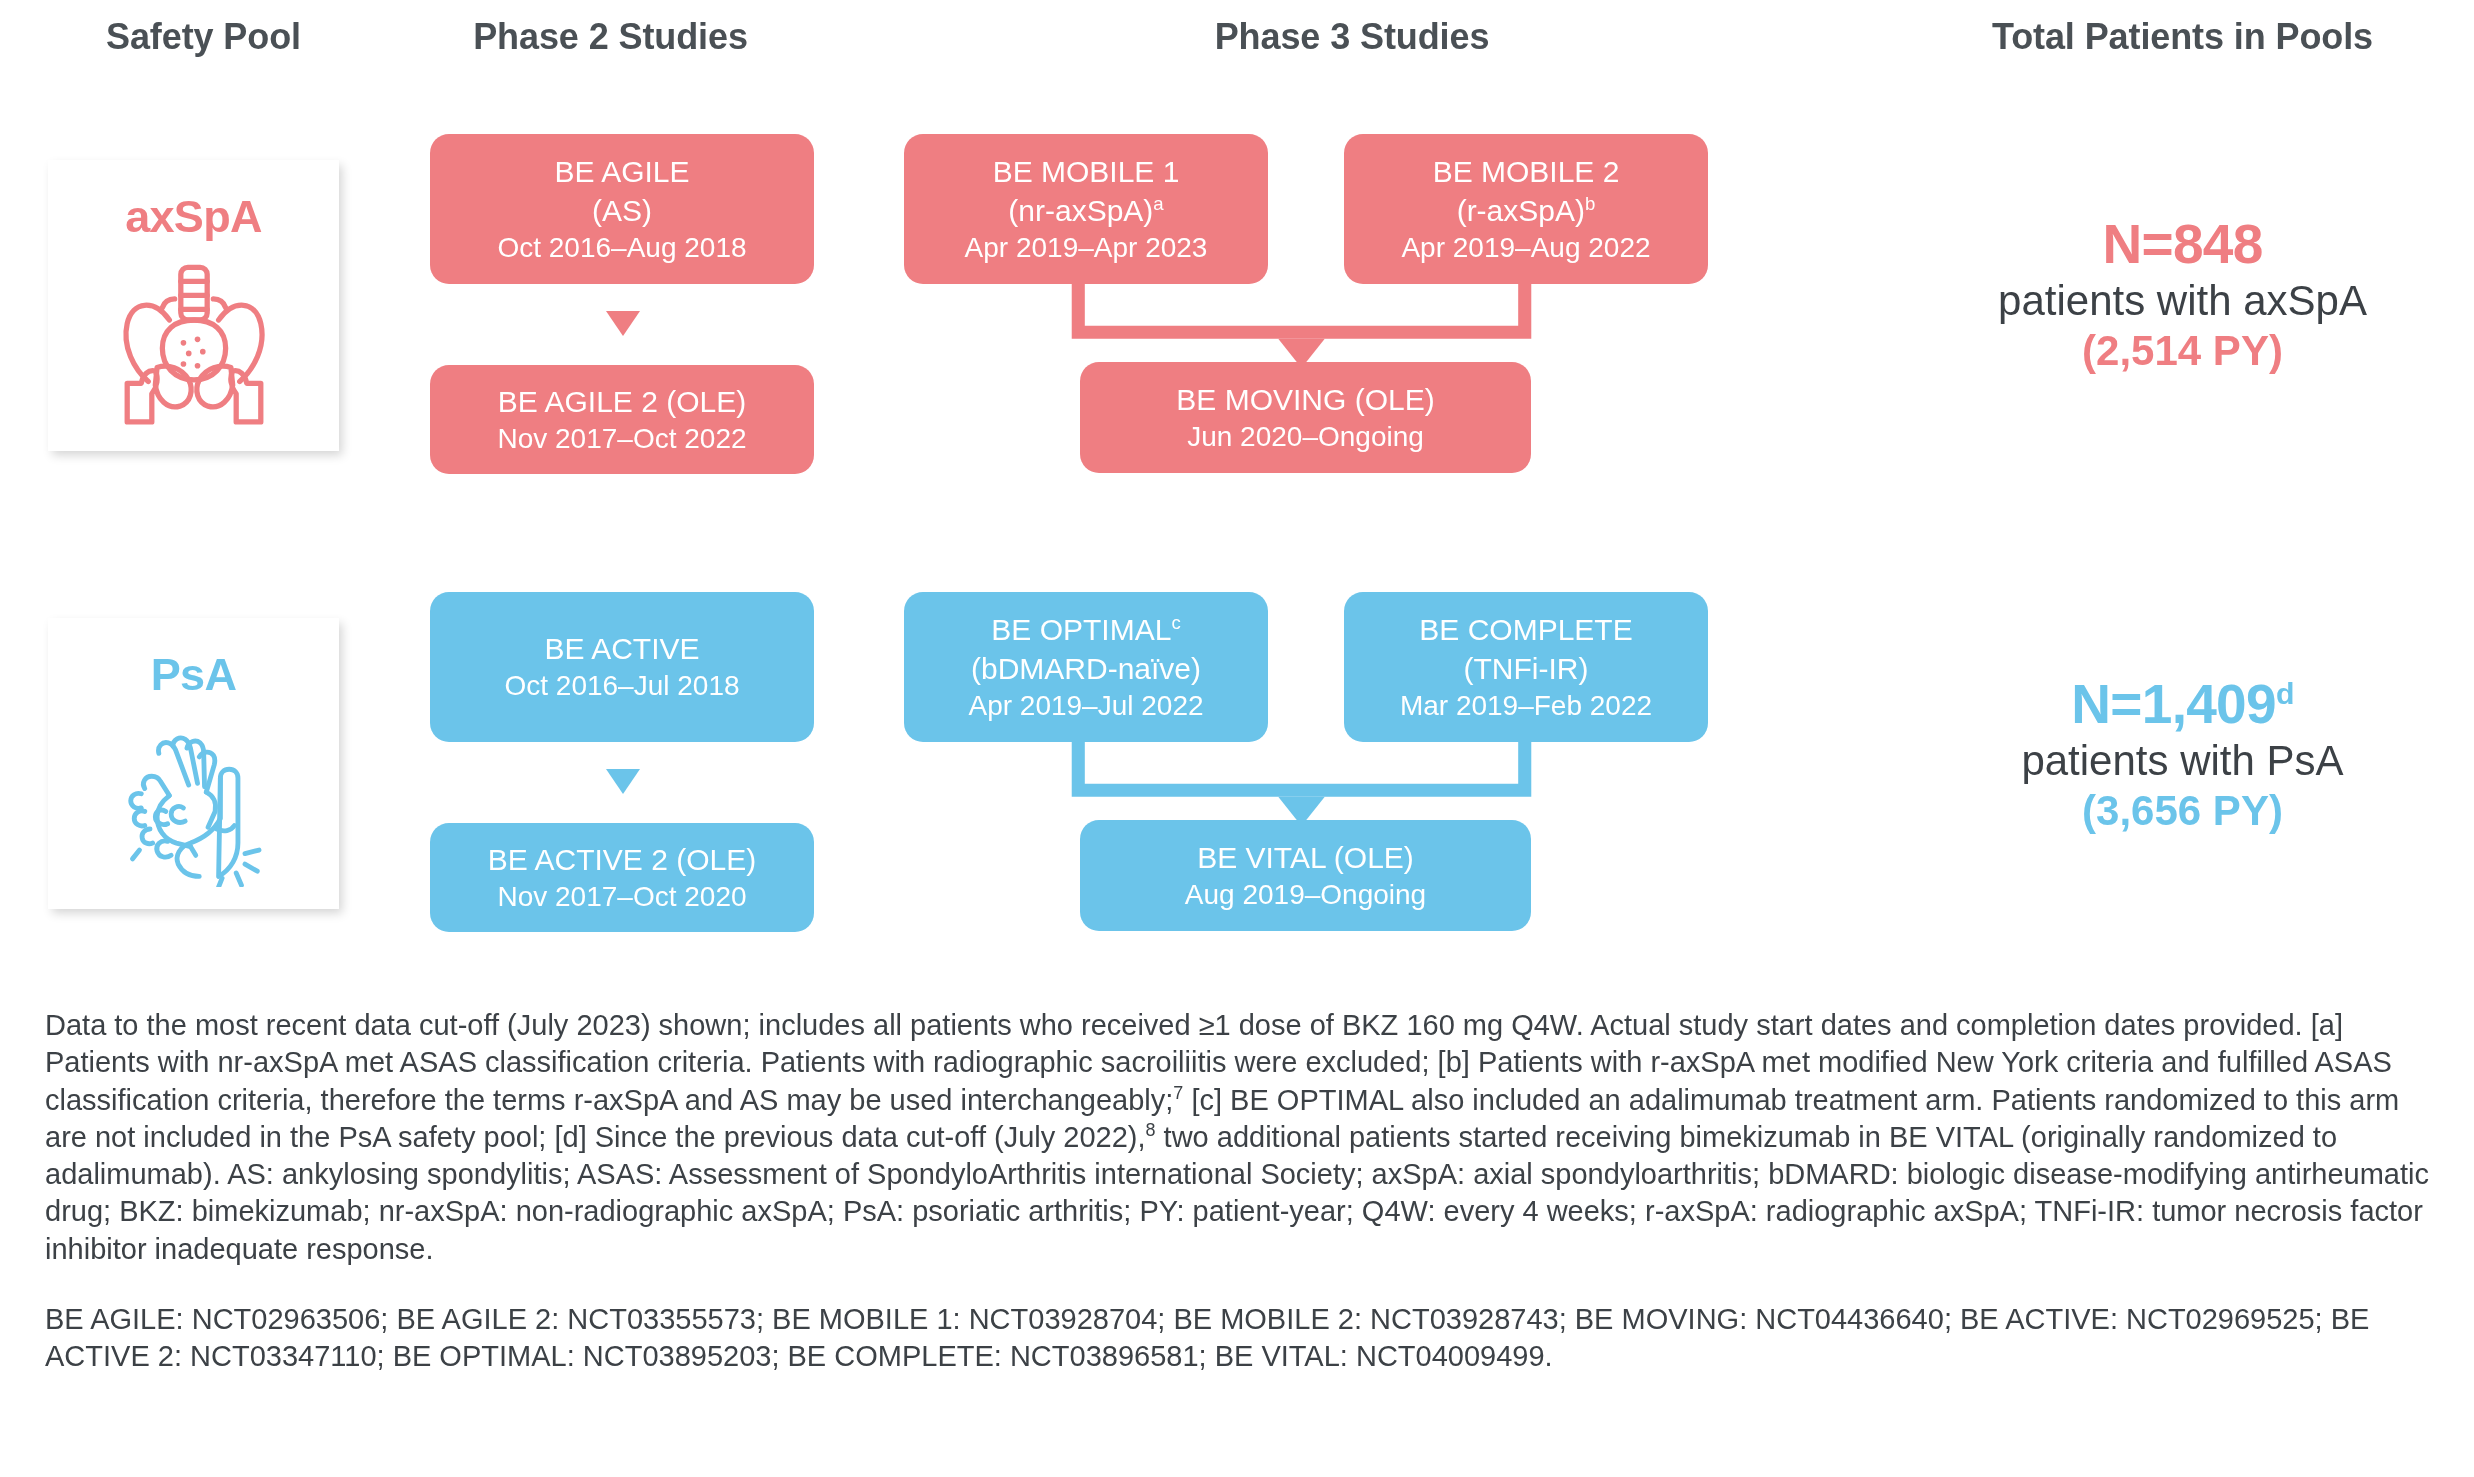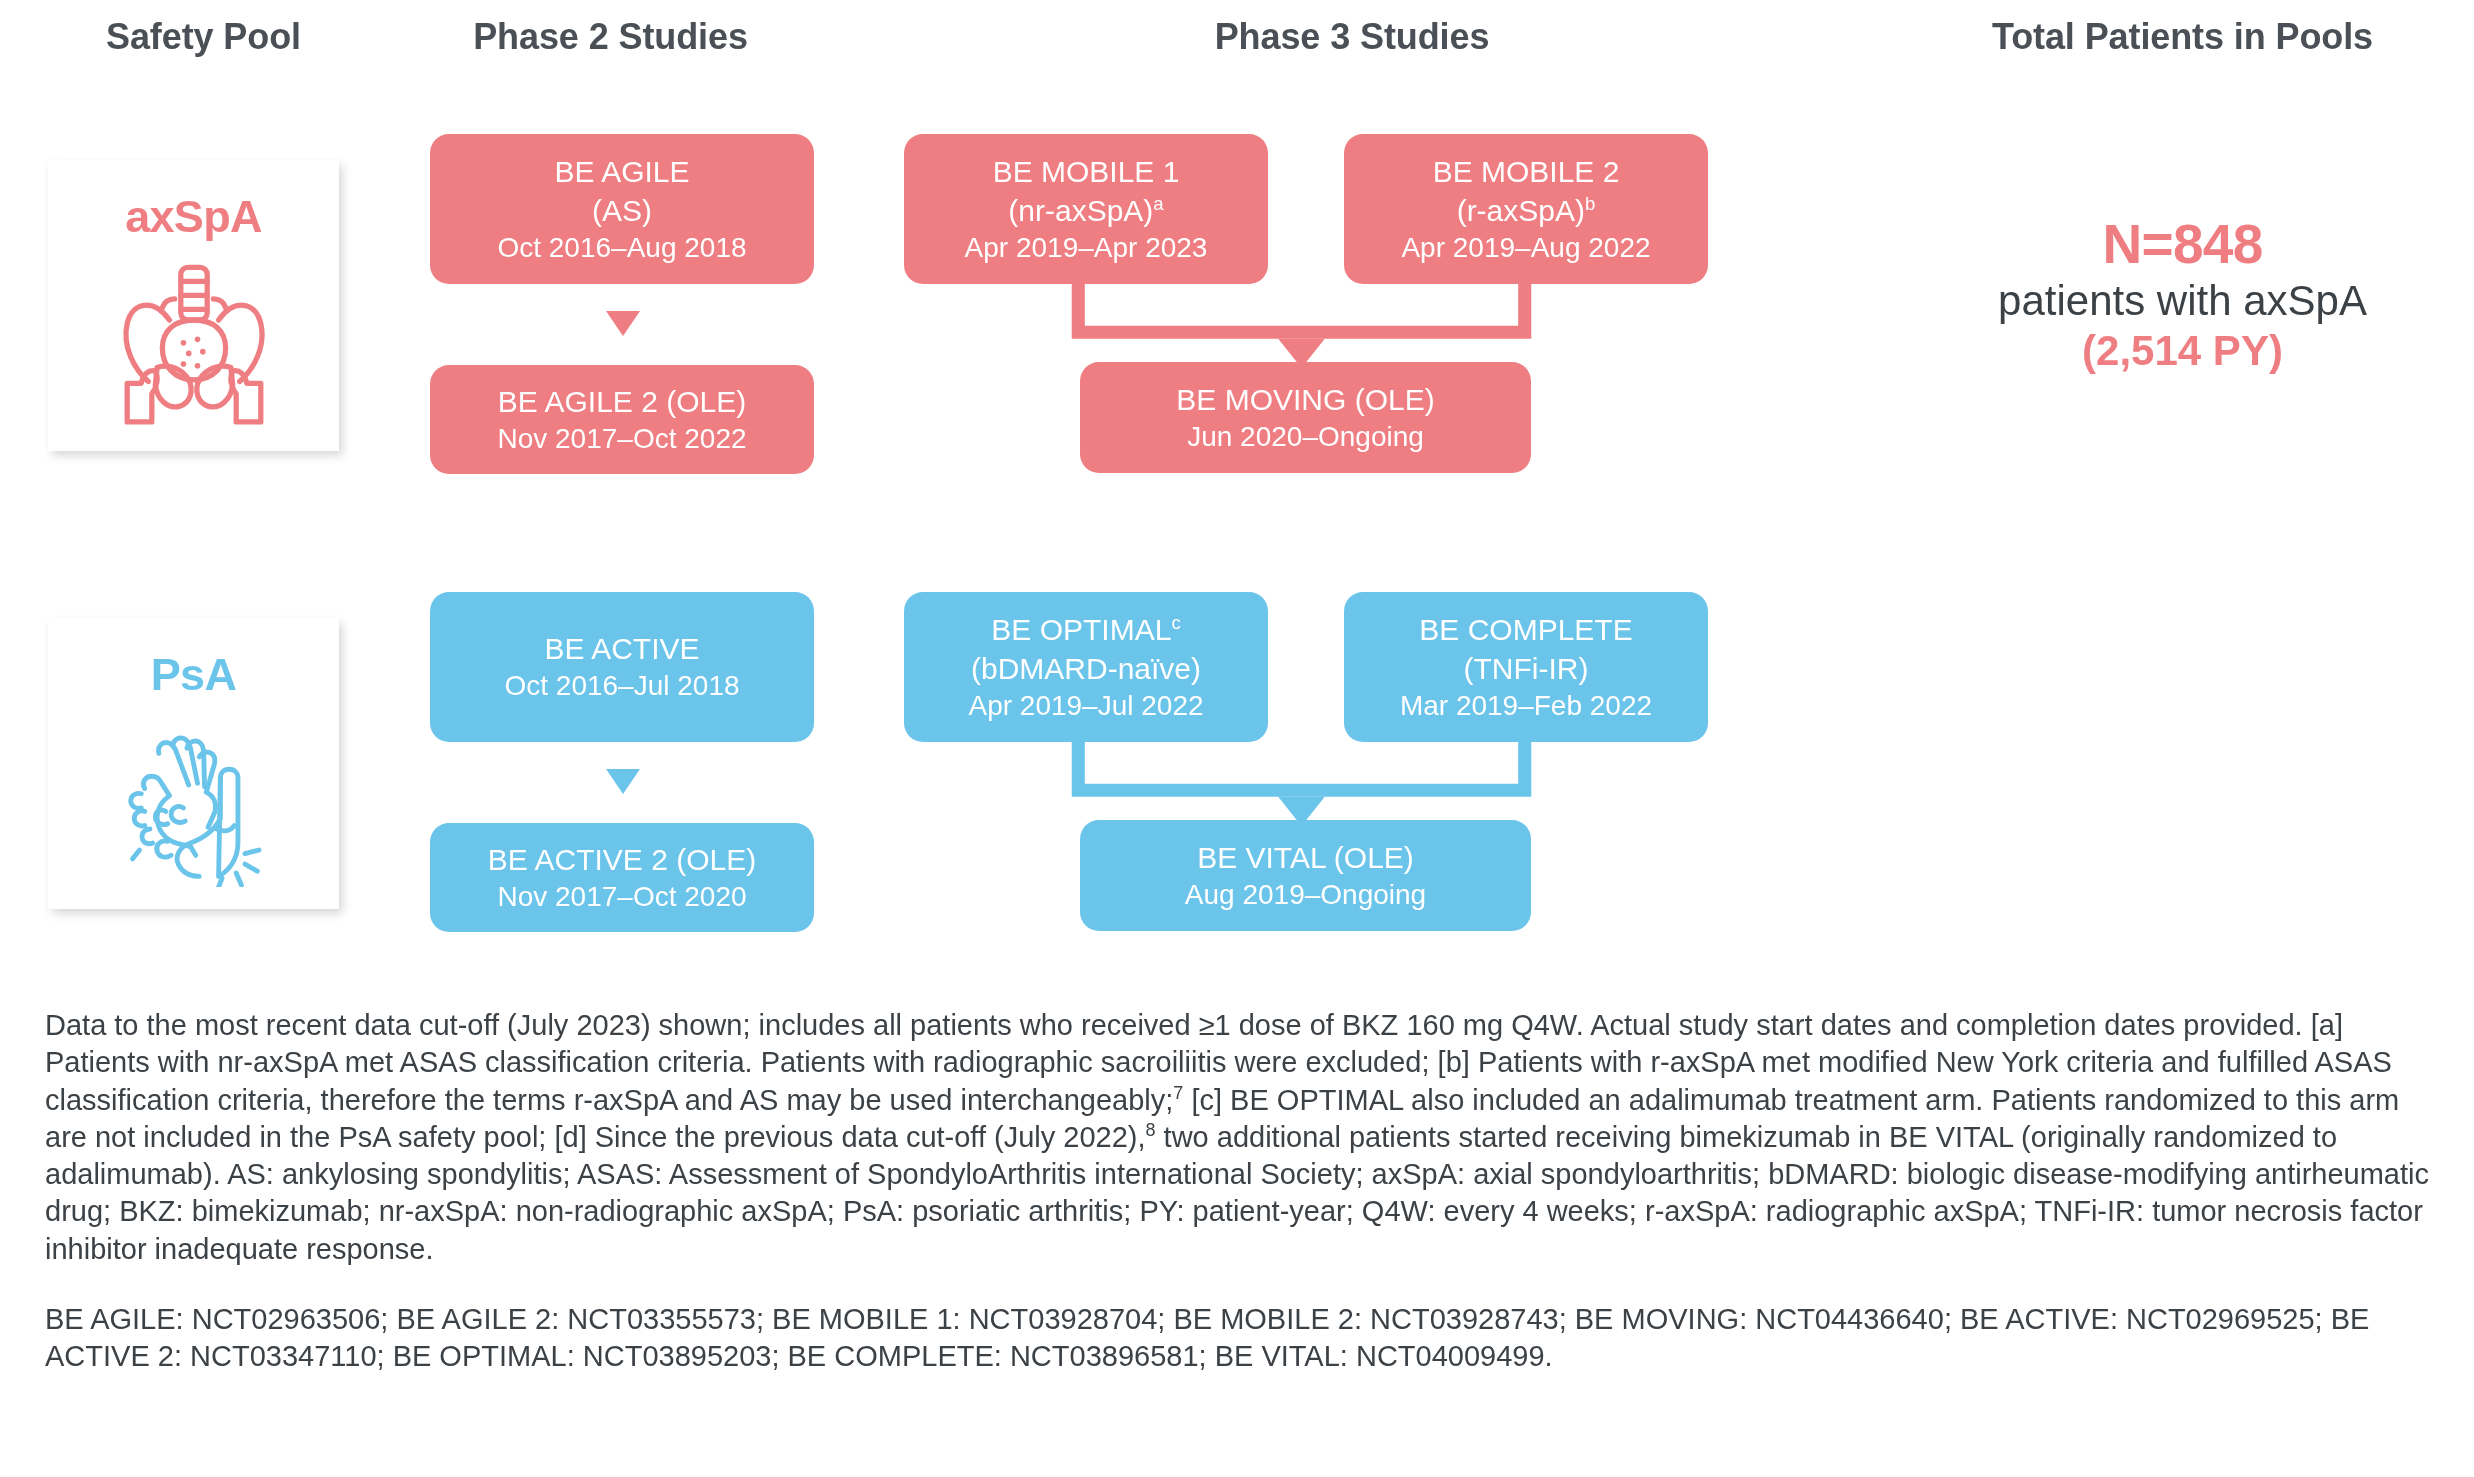--- a/index.html
+++ b/index.html
@@ -320,20 +320,25 @@
         <path d="M318 78 L382 78 L350 118 Z" fill="#6BC4EA"></path>
       </svg>
     </div>
 
     <div class="sbox blue p3-ole">
       <div class="l-title">BE VITAL (OLE)</div>
       <div class="l-dates">Aug 2019–Ongoing</div>
     </div>
   </div>
 
+  <div class="total total-psa">
+    <div class="big c-blue"><span>N=1,409</span><span class="sup">d</span></div>
+    <div class="mid">patients with PsA</div>
+    <div class="py c-blue">(3,656 PY)</div>
+  </div>
 
   <div class="footnotes">
     <div class="fn-main"><span>Data to the most recent data cut-off (July 2023) shown; includes all patients who received ≥1 dose of BKZ 160 mg Q4W. Actual study start dates and completion dates provided. [a] Patients with nr-axSpA met ASAS classification criteria. Patients with radiographic sacroiliitis were excluded; [b] Patients with r-axSpA met modified New York criteria and fulfilled ASAS classification criteria, therefore the terms r-axSpA and AS may be used interchangeably;</span><span class="sup">7</span><span> [c] BE OPTIMAL also included an adalimumab treatment arm. Patients randomized to this arm are not included in the PsA safety pool; [d] Since the previous data cut-off (July 2022),</span><span class="sup">8</span><span> two additional patients started receiving bimekizumab in BE VITAL (originally randomized to adalimumab). AS: ankylosing spondylitis; ASAS: Assessment of SpondyloArthritis international Society; axSpA: axial spondyloarthritis; bDMARD: biologic disease-modifying antirheumatic drug; BKZ: bimekizumab; nr-axSpA: non-radiographic axSpA; PsA: psoriatic arthritis; PY: patient-year; Q4W: every 4 weeks; r-axSpA: radiographic axSpA; TNFi-IR: tumor necrosis factor inhibitor inadequate response.</span></div>
     <div class="fn-nct">BE AGILE: NCT02963506; BE AGILE 2: NCT03355573; BE MOBILE 1: NCT03928704; BE MOBILE 2: NCT03928743; BE MOVING: NCT04436640; BE ACTIVE: NCT02969525; BE ACTIVE 2: NCT03347110; BE OPTIMAL: NCT03895203; BE COMPLETE: NCT03896581; BE VITAL: NCT04009499.</div>
   </div>
 
 </div>
 
 
 </body></html>

